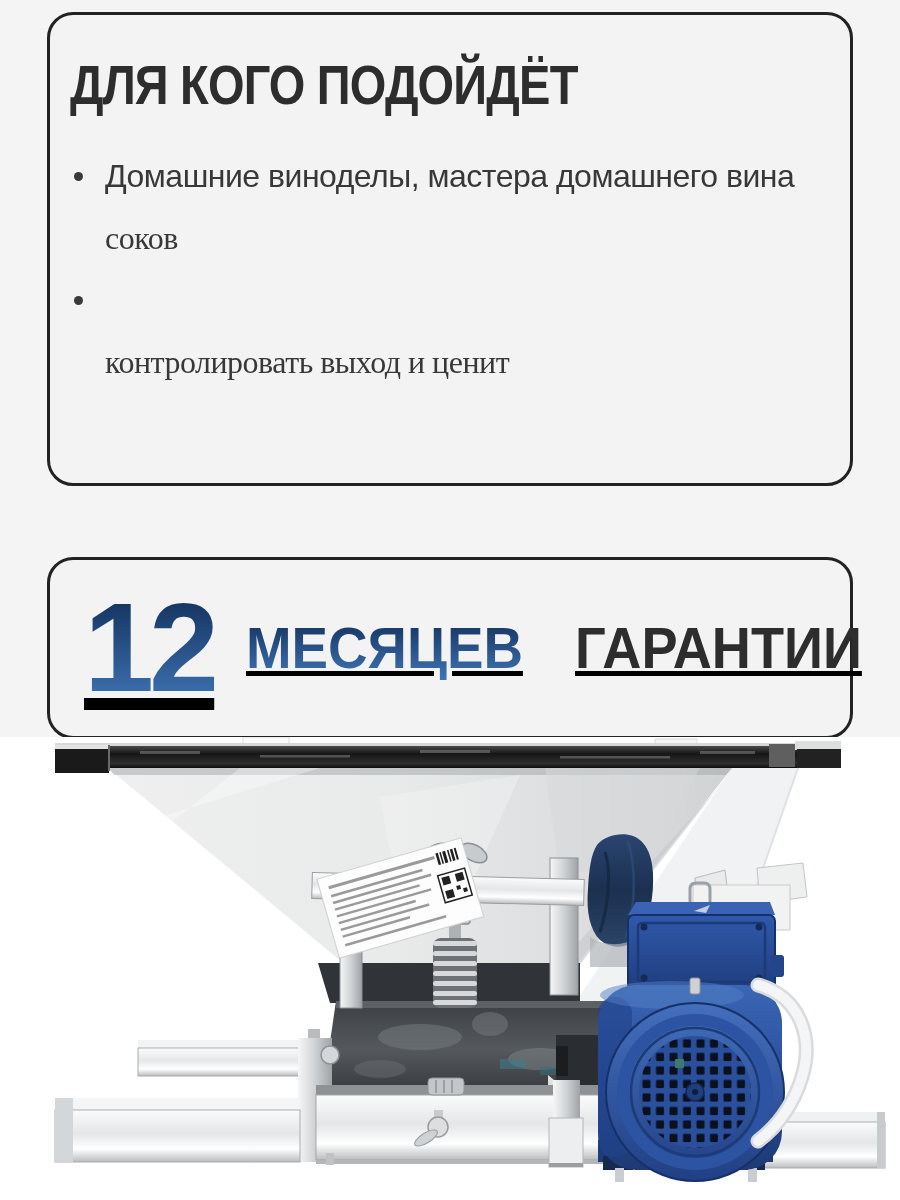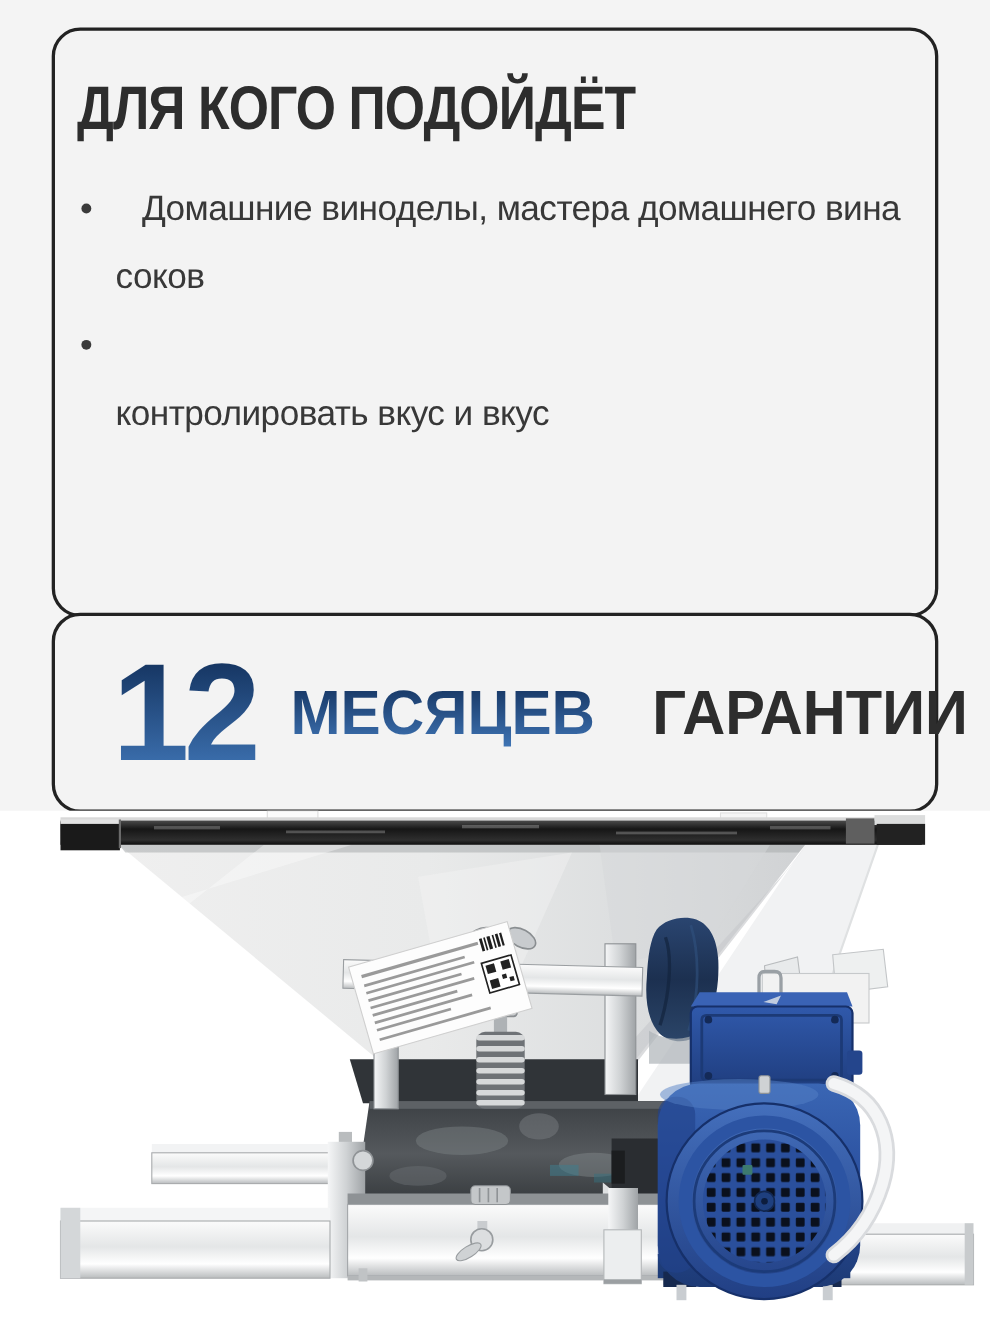--- a/index.html
+++ b/index.html
@@ -11,39 +11,38 @@
     overflow:hidden;
   }
   .card {
     position:absolute;
     left:47px;
     width:806px;
     background:#f3f3f3;
     border:3px solid #222222;
     border-radius:26px;
   }
-  .card-audience { top:25px; height:536px; }
-  .card-warranty { top:557px; height:182px; display:flex; align-items:center; padding-left:52px; }
+  .card-audience { top:12px; height:474px; }
+  .card-warranty { top:557px; height:182px; display:flex; align-items:center; padding-left:34px;text-decoration:underline; }
 
   .aud-title {
     position:absolute; left:20px; top:42px;
     font-size:56px; font-weight:700; color:#2d2d2d;
     letter-spacing:-1px; white-space:nowrap;
     transform:scaleX(0.84); transform-origin:0 50%;
     line-height:1;
   }
   .bullets { position:absolute; left:22px; top:130px; width:760px; }
   .b-line {
     display:flex; align-items:center; height:62px;
     font-size:32px; color:#383838; letter-spacing:-0.5px;
     white-space:nowrap;
-    gap:24px;
   }
   .dot { width:9px; height:9px; border-radius:50%; background:#3a3a3a; margin:0 22px 0 2px; flex:none; }
-  .b-line.cont { padding-left:33px; }
+  .b-line.cont { padding-left:33px;font-family:Liberation Serif, serif; }
 
   .gradient-text { color:#24497f; }
   @supports (-webkit-background-clip:text) {
     .gradient-text {
       background:linear-gradient(180deg,#14335f 8%,#3e73b3 96%);
       -webkit-background-clip:text;
       background-clip:text;
       color:transparent;
     }
   }
@@ -78,21 +77,21 @@
           <span>Домашние виноделы, мастера домашнего вина</span>
         </div>
     </div>
     <div>
       <div class="b-line cont">соков</div>
     </div>
     <div>
       <div class="b-line">
           <span class="dot"></span>
         </div>
-      <div class="b-line cont">контролировать вкус и вкус</div>
+      <div class="b-line cont">контролировать выход и ценит</div>
     </div>
   </div>
 </section>
 
 <section class="card card-warranty">
   <span class="big12 gradient-text">12</span>
   <span class="months gradient-text">МЕСЯЦЕВ</span>
   <span class="guarantee">ГАРАНТИИ</span>
 </section>
 

